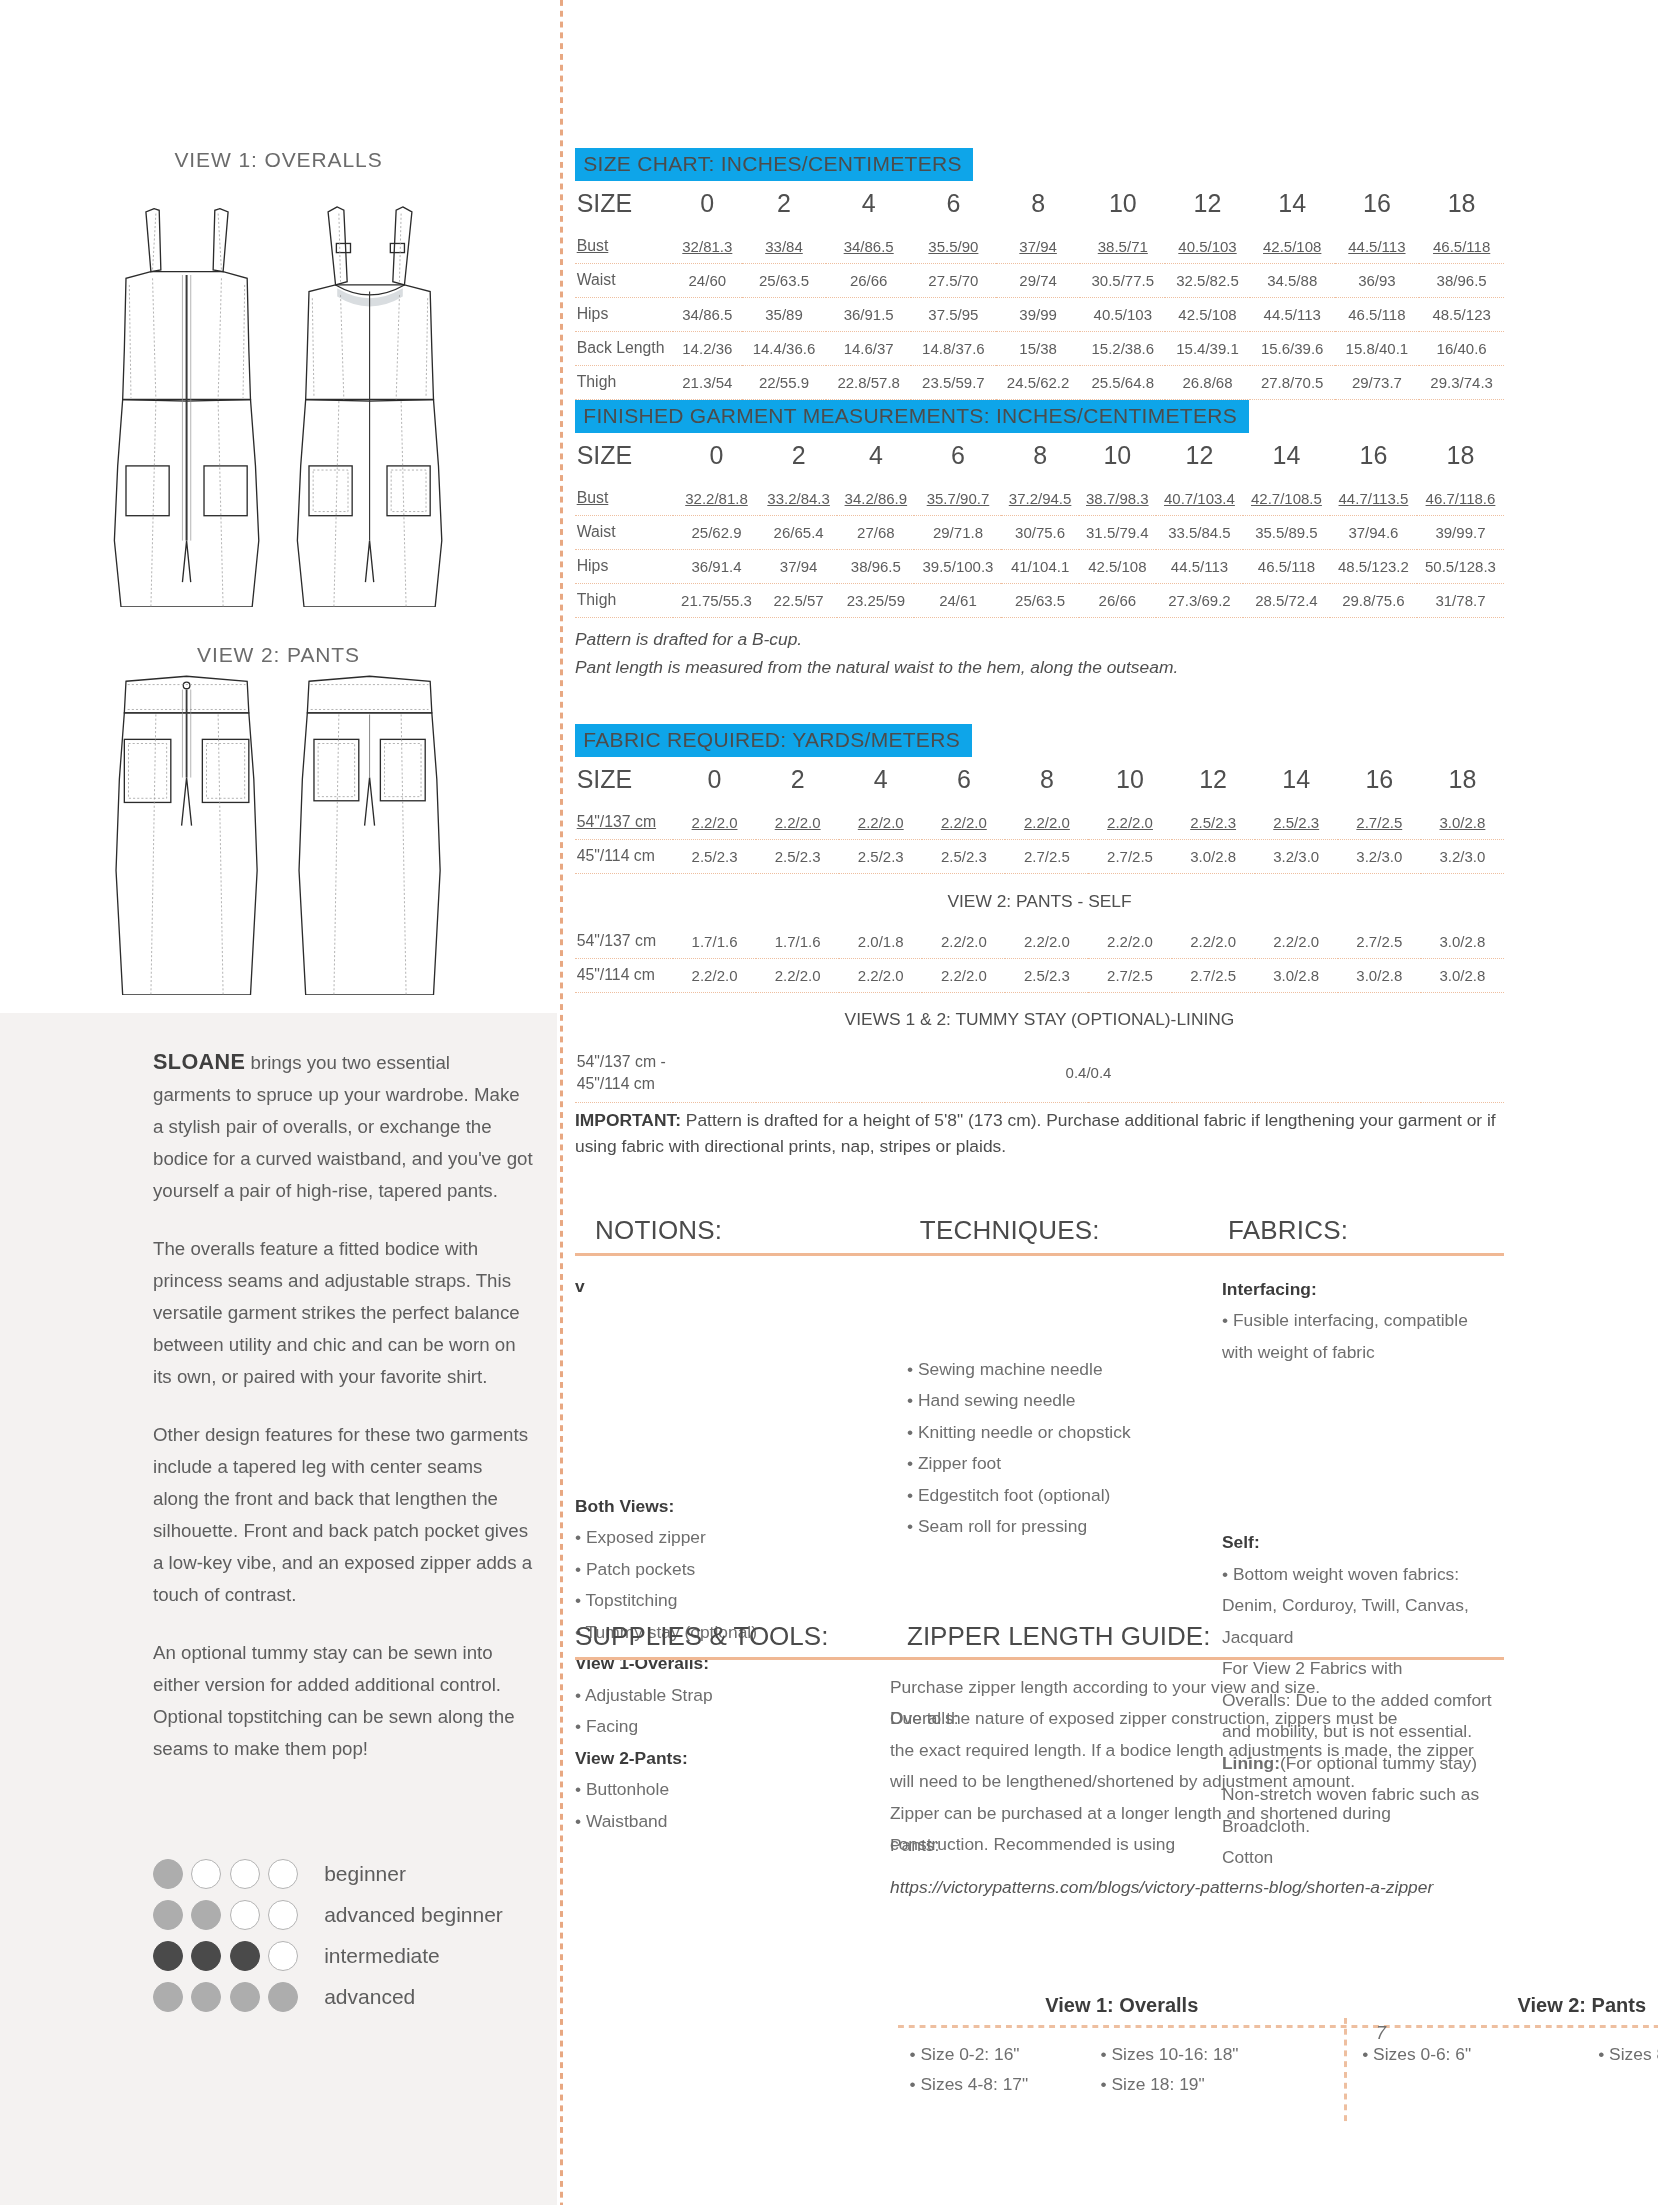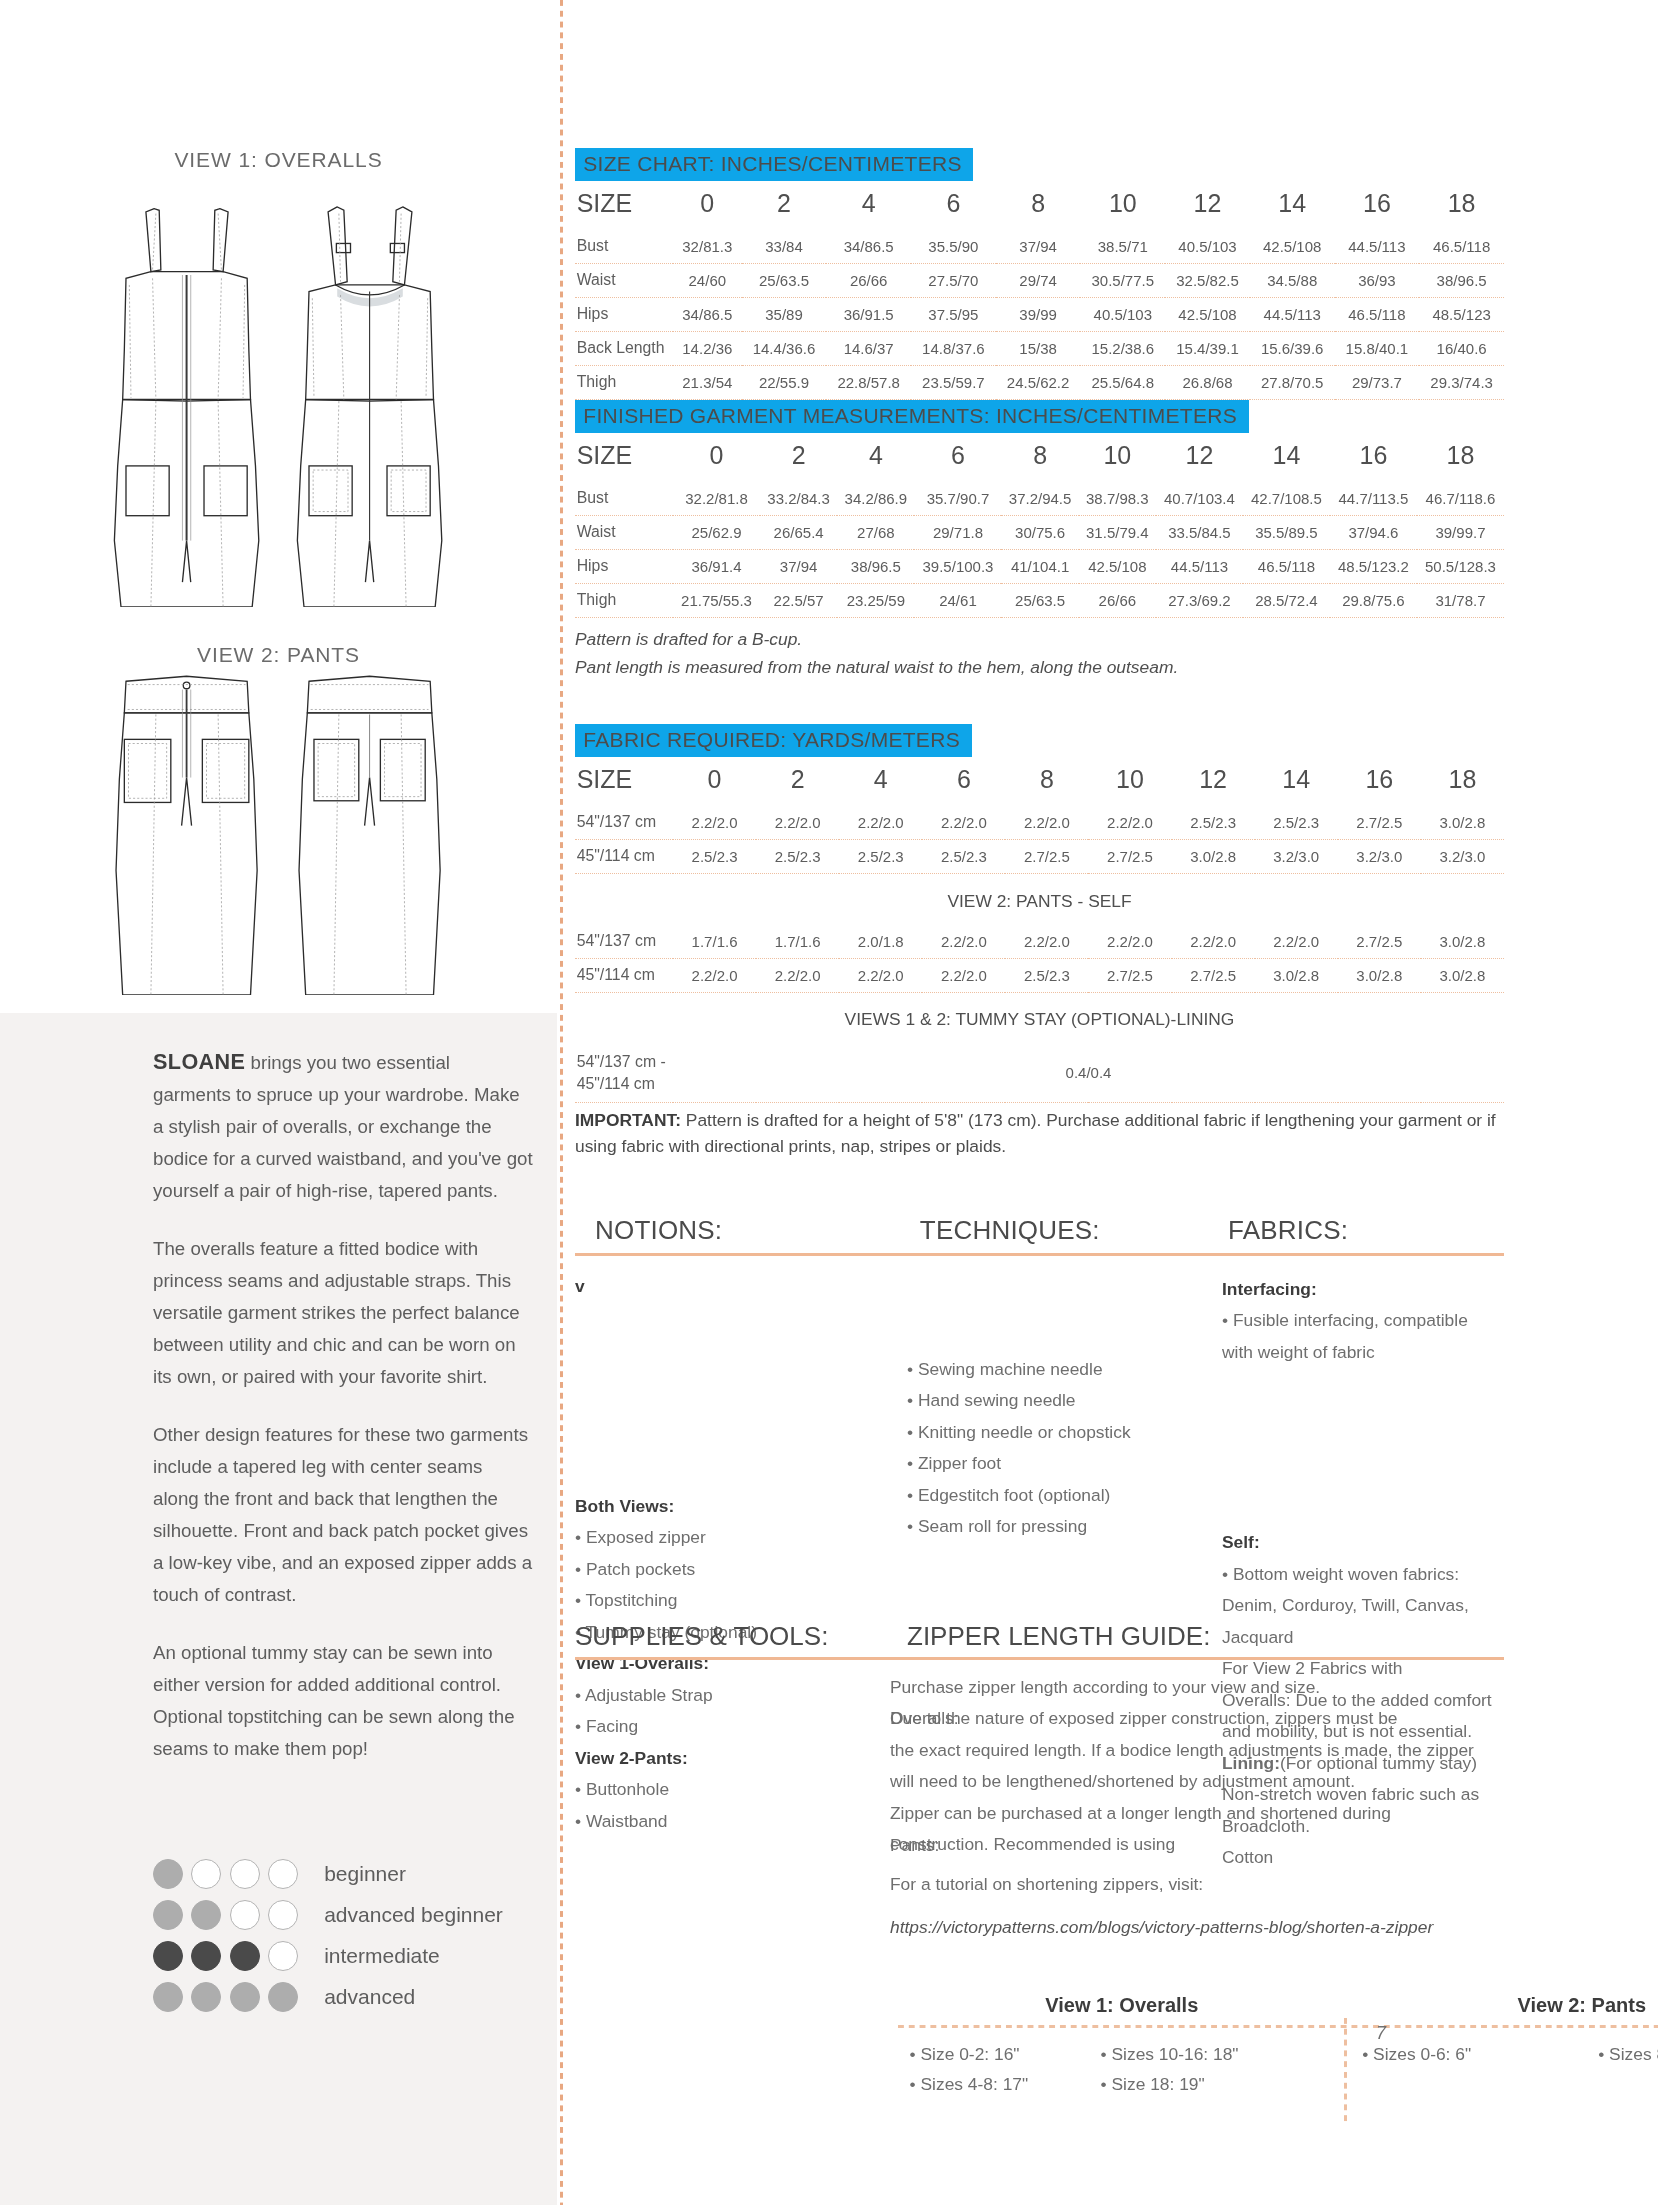--- a/index.html
+++ b/index.html
@@ -74,21 +74,21 @@
   table.meas { width:929px; border-collapse:collapse; margin-top:5px; }
   table.meas th, table.meas td {
     font-size:15px; color:#5d5d5d; text-align:center; padding:7.5px 1.7px; font-weight:400;
   }
   table.meas th.rowhead, table.meas td.rowhead {
     text-align:left; font-size:15.8px; padding-left:1.7px; width:98px;
   }
   table.meas thead th { font-size:25px; color:#4f4f4f; padding:3.3px 1.7px 11.6px; }
   table.meas thead th.rowhead { font-size:25px; }
   table.meas tbody tr { border-bottom: 1.7px dotted #eebfa0; }
-  table.meas tbody tr:first-child { border-top: none; }
+  table.meas tbody tr:first-child { border-top: none; text-decoration: underline; }
 
   .italic-note { font-style:italic; font-size:17.4px; color:#4f4f4f; line-height:26px; margin-top:8.3px; }
   tr.subhdr { border-bottom:none !important; }
   tr.nodot { border-bottom:none !important; }
 
   .important {
     font-size:17.4px; line-height:26px; color:#4d4d4d; width:937px; margin-top:4px;
   }
   .important b { font-weight:700; color:#3d3d3d; }
 
@@ -604,21 +604,20 @@
       <div class="orange-rule" style="margin-top:5px;"></div>
 
       <div style="position:relative; margin-top:11.6px; height:390px;">
         <div style="position:absolute; left:315px; top:0; width:613px;" class="zip-body">
           <div>Purchase zipper length according to your view and size.</div>
           <div>Due to the nature of exposed zipper construction, zippers must be</div>
           <div>the exact required length. If a bodice length adjustments is made, the zipper</div>
           <div>will need to be lengthened/shortened by adjustment amount.</div>
           <div>Zipper can be purchased at a longer length and shortened during</div>
           <div>construction. Recommended is using</div>
-          <div style="margin-top:8.3px;">For a tutorial on shortening zippers, visit:</div>
           <div class="zip-url" style="margin-top:11.6px;">https://victorypatterns.com/blogs/victory-patterns-blog/shorten-a-zipper</div>
         </div>
         <div style="position:absolute; left:315px; top:31.5px;" class="zip-body">Overalls:</div>
         <div style="position:absolute; left:315px; top:158px;" class="zip-body">Pants:</div>
       </div>
 
       <div class="zip-table" style="position:absolute; left:323px; top:348px;">
         <div class="zip-heads">
           <div class="zh1">View 1: Overalls</div>
           <div class="zh2">View 2: Pants</div>

